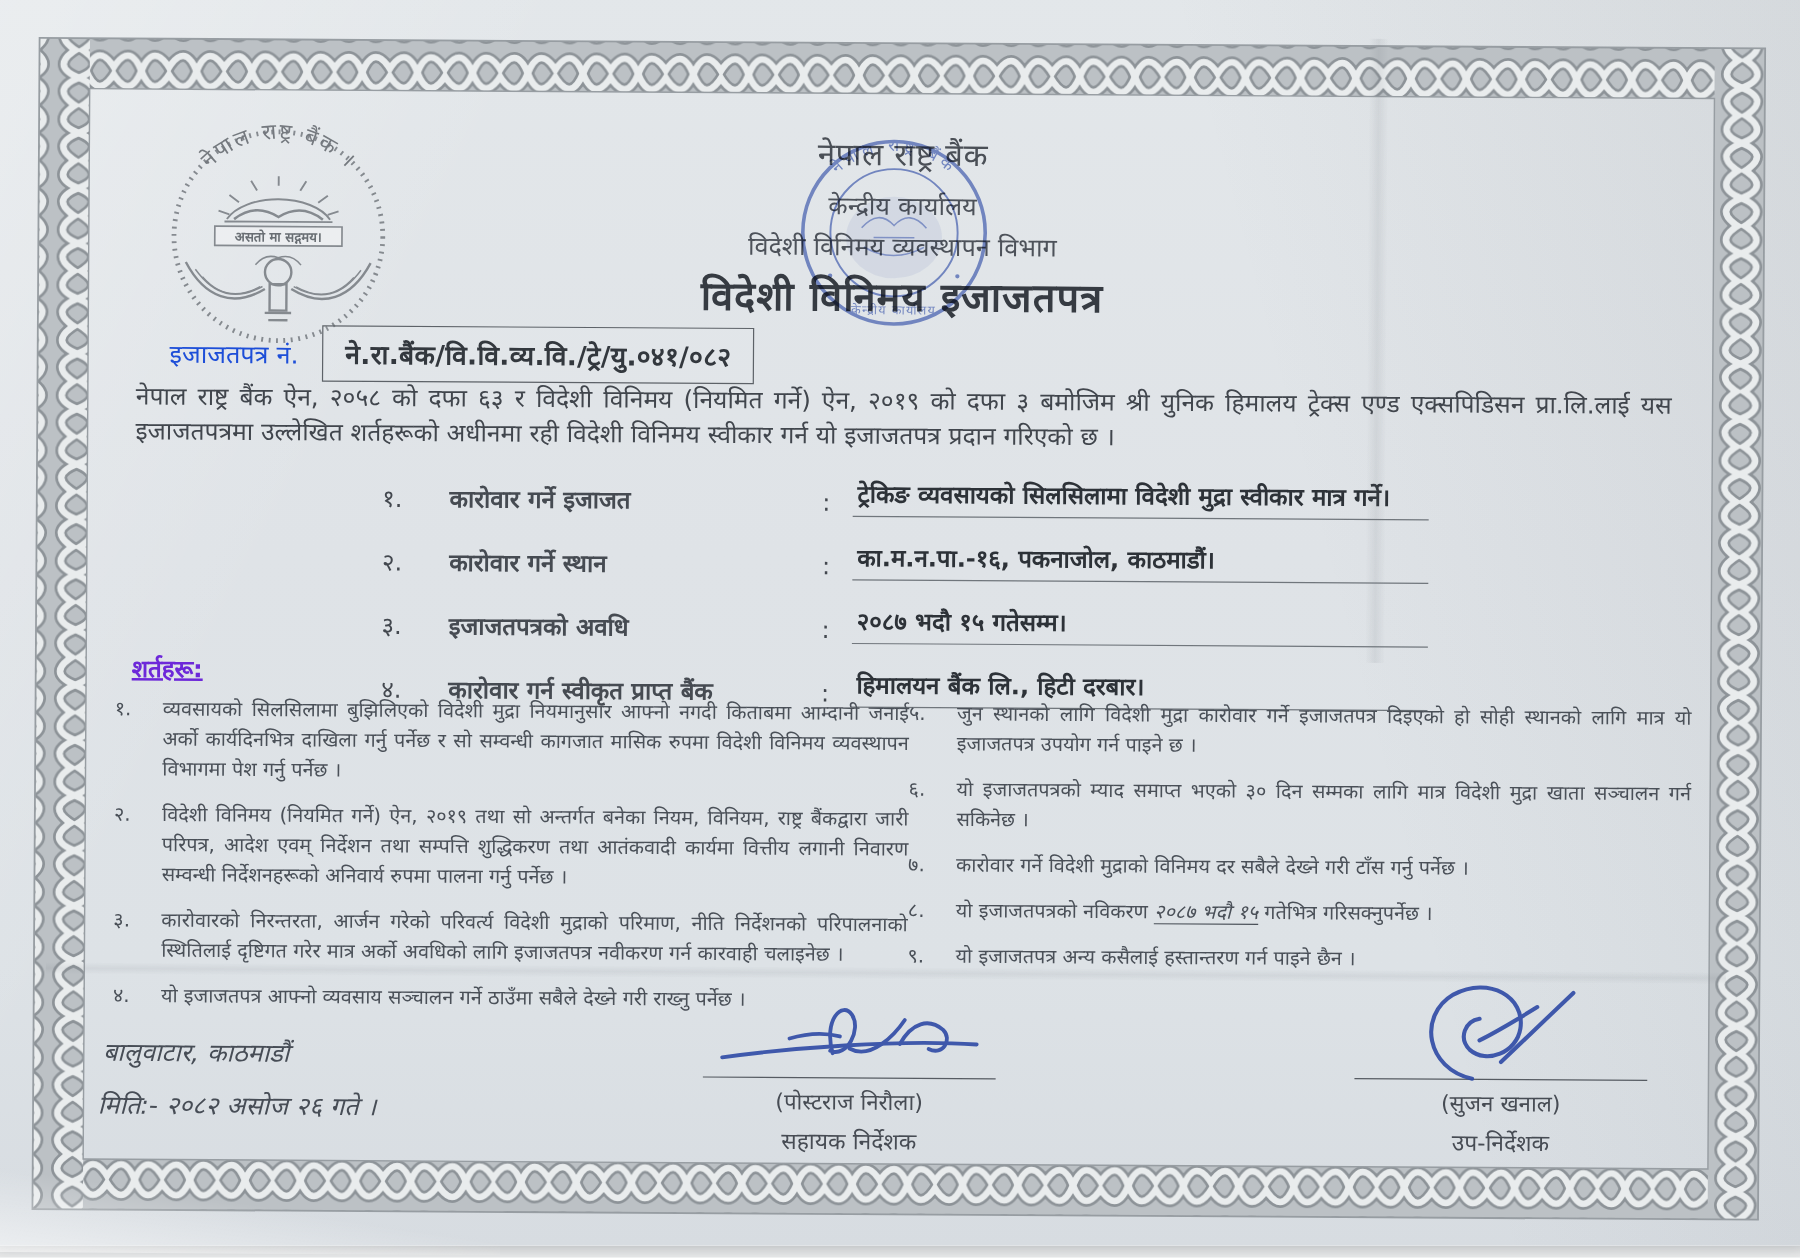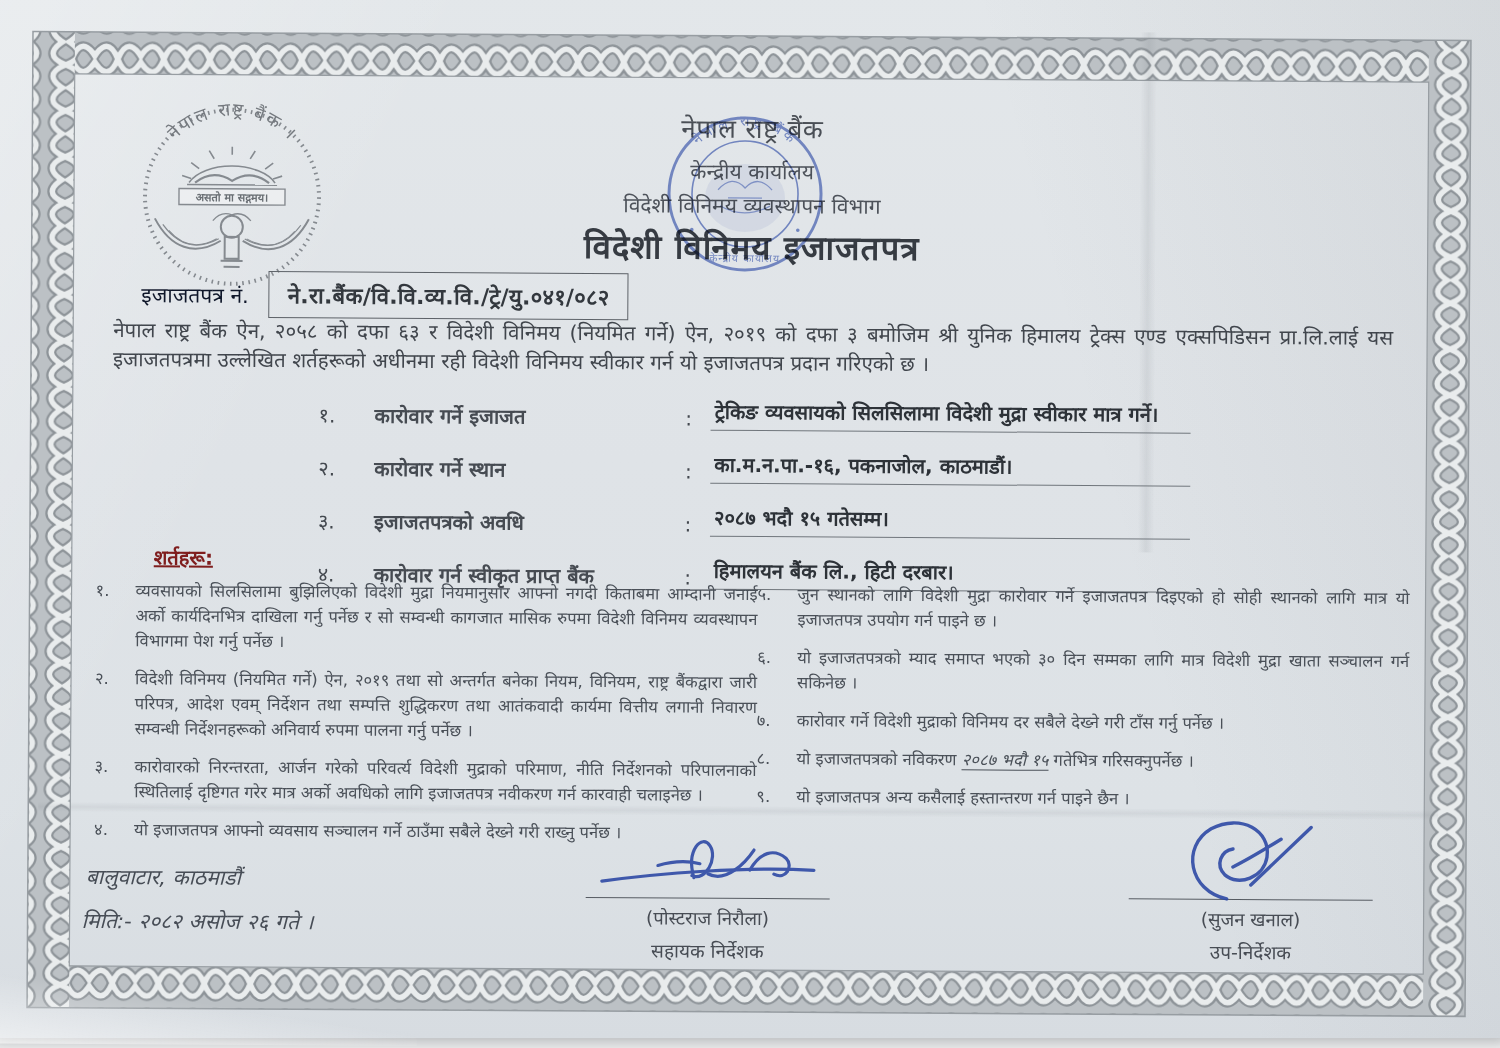--- a/index.html
+++ b/index.html
@@ -26,40 +26,40 @@
           font-size:26px;color:#4a4f56;letter-spacing:.5px;}
   .h-office{position:absolute;left:0;right:0;top:157px;text-align:center;
             font-size:21px;color:#4d525a;}
   .h-dept{position:absolute;left:0;right:0;top:191px;text-align:center;
           font-size:21px;color:#4d525a;}
   .h-title{position:absolute;left:0;right:0;top:224px;text-align:center;
            font-size:33px;font-weight:bold;color:#363b42;letter-spacing:1px;}
 
   
   .license{position:absolute;left:140px;top:274px;display:flex;align-items:center;gap:20px;}
-  .license-label{font-size:21px;color:#0f172a;}
+  .license-label{font-size:21px;color:#1d4ed8;}
   .license-box{border:1.6px solid #5d6268;padding:7px 18px 8px;font-size:22px;
                color:#33383e;font-weight:bold;letter-spacing:.3px;background:rgba(255,255,255,.06);}
 
   .intro{position:absolute;left:112px;right:108px;top:320px;font-size:20.5px;
          line-height:29px;text-align:justify;color:#41464d;}
 
   
   .details{position:absolute;left:318px;top:398px;width:872px;}
   .d-row{display:grid;grid-template-columns:56px 292px 44px 1fr;
          align-items:end;margin-bottom:20px;font-size:20px;}
   .d-no{color:#43484f;}
   .d-label{font-weight:bold;color:#464b52;}
   .d-sep{text-align:center;color:#43484f;}
   .d-val{font-weight:bold;color:#2d3238;border-bottom:1.6px solid #70767c;
          padding:0 6px 5px 4px;}
 
   
   .terms-head{position:absolute;left:110px;top:547px;font-size:20px;font-weight:bold;
-              color:#7f1d1d;text-decoration:underline;margin-left:44px;}
+              color:#6d28d9;text-decoration:underline;}
   .terms{position:absolute;font-size:16.5px;line-height:25px;color:#4a5058;}
   .terms.left{left:96px;top:582px;width:662px;}
   .terms.right{left:758px;top:582px;width:652px;}
   .t-item{display:grid;grid-template-columns:40px 1fr;margin-bottom:13px;text-align:justify;}
   .t-no{color:#4a5058;}
   .t-underline{border-bottom:1.2px solid #4a5058;font-style:italic;}
 
   
   .f-place{position:absolute;left:88px;top:866px;font-size:21px;font-style:italic;color:#474d56;}
   .f-date{position:absolute;left:84px;top:910px;font-size:21px;font-style:italic;color:#474d56;}

